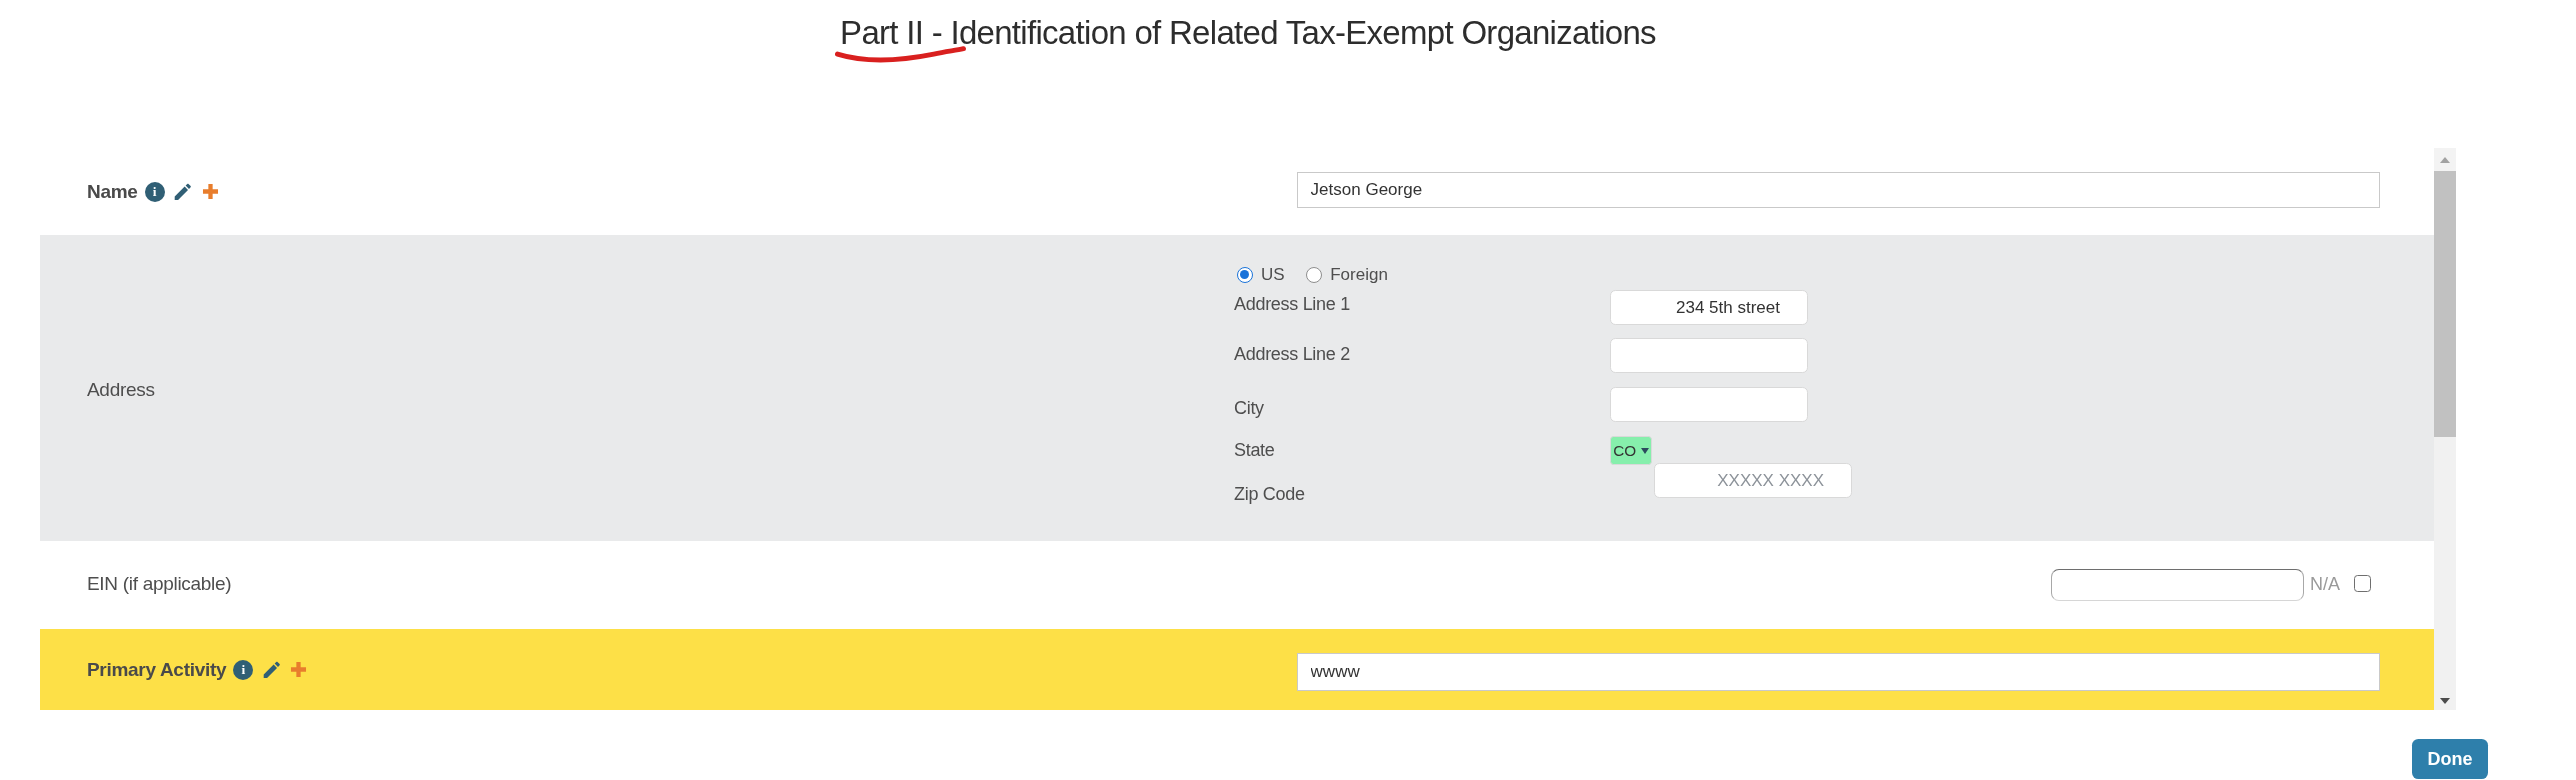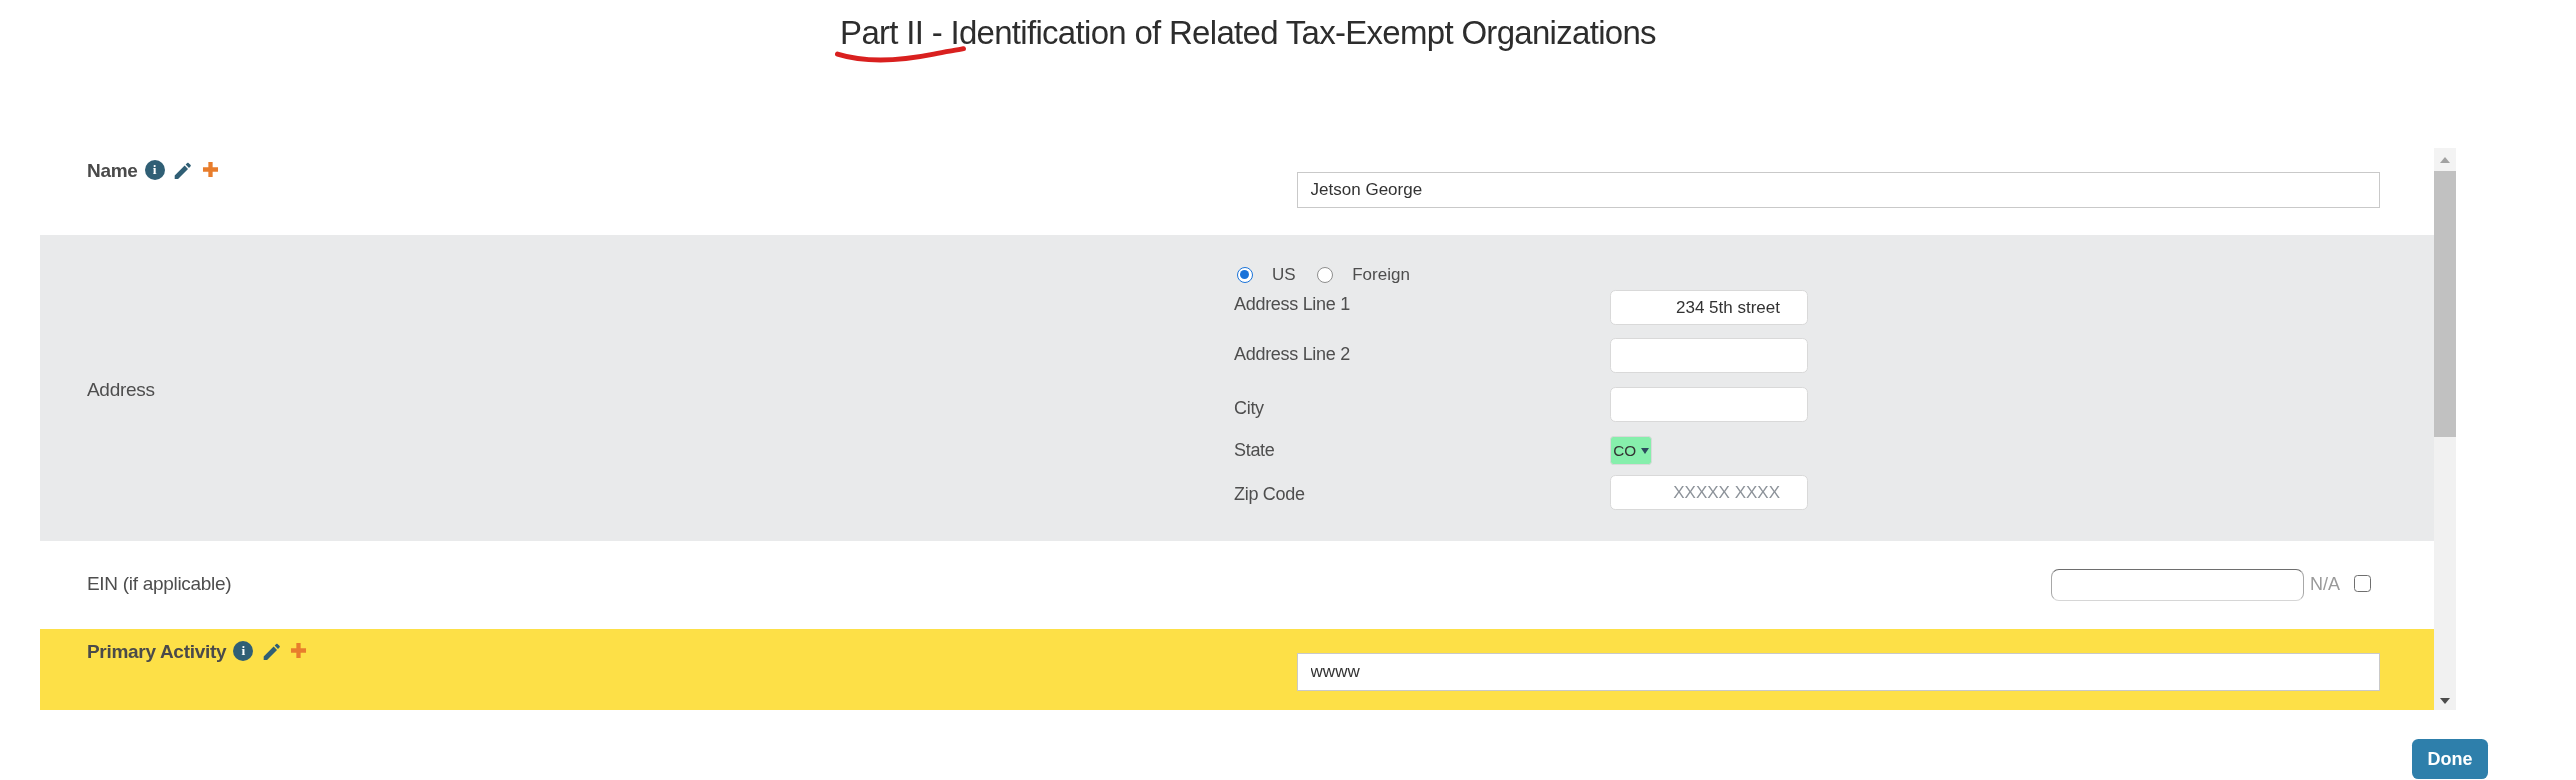--- a/index.html
+++ b/index.html
@@ -21,22 +21,22 @@
 
   
   .viewport { position:absolute; left:40px; top:148px; width:2415px; height:562px; }
   .row { position:absolute; left:0; width:2415px; }
   .row-name            { top:0;   height:87px;  background:#ffffff; }
   .row-address         { top:87px; height:306px; background:#e9eaeb; }
   .row-ein             { top:394px; height:87px;  background:#ffffff; }
   .row-primary         { top:481px; height:81px;  background:#fde047; }
 
   .label-group {
-    position:absolute; left:47px; top:12px; height:100%;
-    display:flex; align-items:flex-start; gap:7.2px;
+    position:absolute; left:47px; top:0; height:100%;
+    display:flex; align-items:center; gap:7.2px;
   }
   .row-label-bold { font-size:19px; font-weight:bold; color:#4a4a4a; letter-spacing:-0.3px; }
   .row-label     { font-size:19px; color:#4e4e4e; letter-spacing:-0.3px; }
 
   
   .info-badge {
     width:20px; height:20px; border-radius:50%; background:#305f75; color:#fff;
     font:bold 13.5px/20px "Liberation Serif", serif; text-align:center; display:inline-block;
   }
   .svg-icon { display:inline-block; vertical-align:middle; }
@@ -51,21 +51,21 @@
   .input-long { left:1257px; width:1083px; height:36px; }
   .addr-input {
     left:1570px; width:198px; height:35px;
     border:0.9px solid #d9d9d9; border-radius:5.4px; text-align:right; padding:0 27px;
   }
   .addr-input::placeholder { color:#8d939a; opacity:1; }
   .field-label { position:absolute; left:1194px; font-size:18px; color:#4e4e4e; letter-spacing:-0.3px; }
 
   
   .radio-group { position:absolute; left:1197px; top:30px; display:flex; gap:21.6px; align-items:center; }
-  .radio-item { display:flex; align-items:center; gap:19px; }
+  .radio-item { display:flex; align-items:center; gap:8px; }
   .radio {
     width:16px; height:16px; border-radius:50%; box-sizing:border-box;
     background:#fff; border:1.8px solid #8e8e8e; display:inline-block; position:relative;
   }
   .radio.checked { border-color:#1a73d9; }
   .radio.checked::after {
     content:""; position:absolute; left:1.8px; top:1.8px; width:9px; height:9px;
     border-radius:50%; background:#1a73d9;
   }
   .radio-label { font-size:17px; color:#4e4e4e; }
@@ -160,21 +160,21 @@
     <span class="field-label" style="top:163px;">City</span>
     <input class="text-input addr-input" style="top: 152px;" type="text" value="">
 
     <span class="field-label" style="top:205px;">State</span>
     <div class="state-select">
       <span>CO</span>
       <span class="chevron-down"></span>
     </div>
 
     <span class="field-label" style="top:249px;">Zip Code</span>
-    <input class="text-input addr-input" style="top: 240px;" type="text" placeholder="XXXXX XXXX">
+    <input class="text-input addr-input" style="top: 228px; margin-left: 44px;" type="text" placeholder="XXXXX XXXX">
   </div>
 
   <div class="row row-ein">
     <span class="row-label" style="position:absolute; left:47px; top:31px;">EIN (if applicable)</span>
     <input class="ein-input" type="text" value="" style="">
     <span class="na-label">N/A</span>
     <span class="na-checkbox"></span>
   </div>
 
   <div class="row row-primary">

